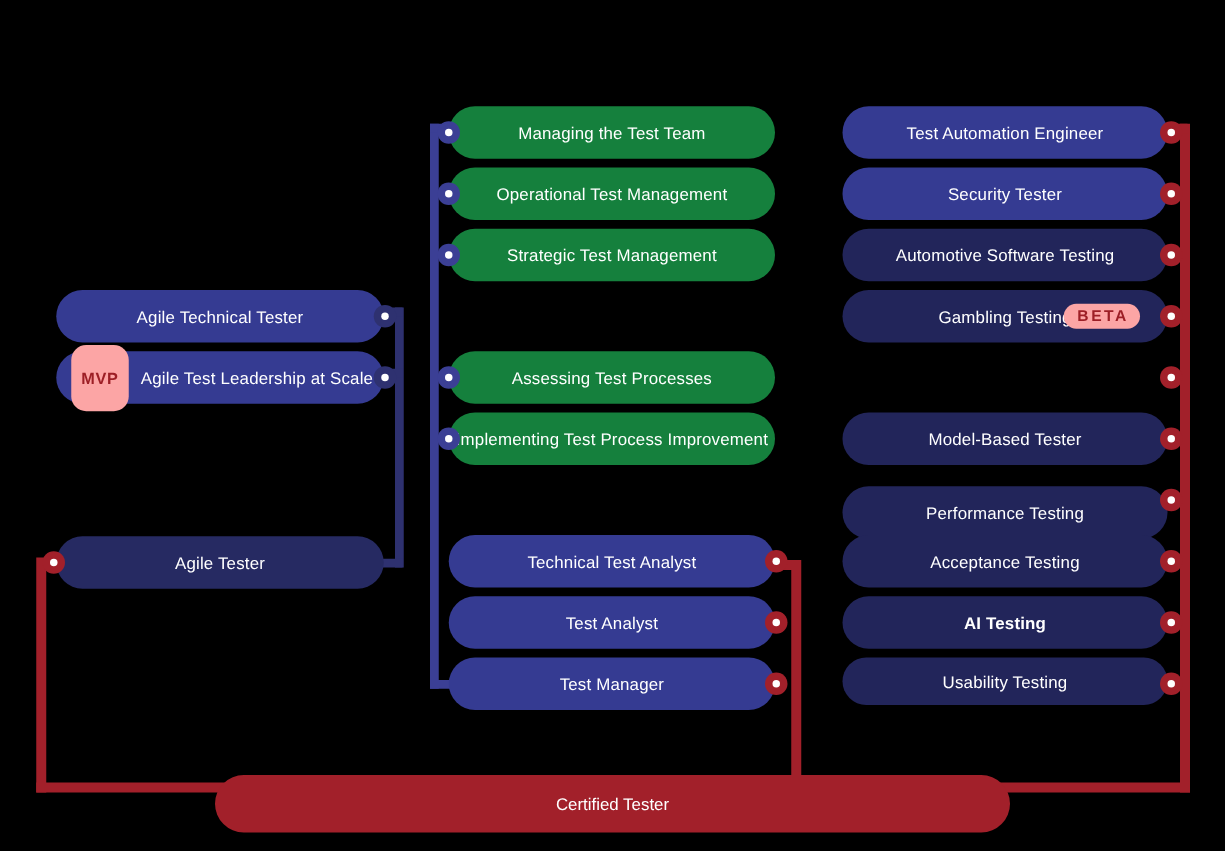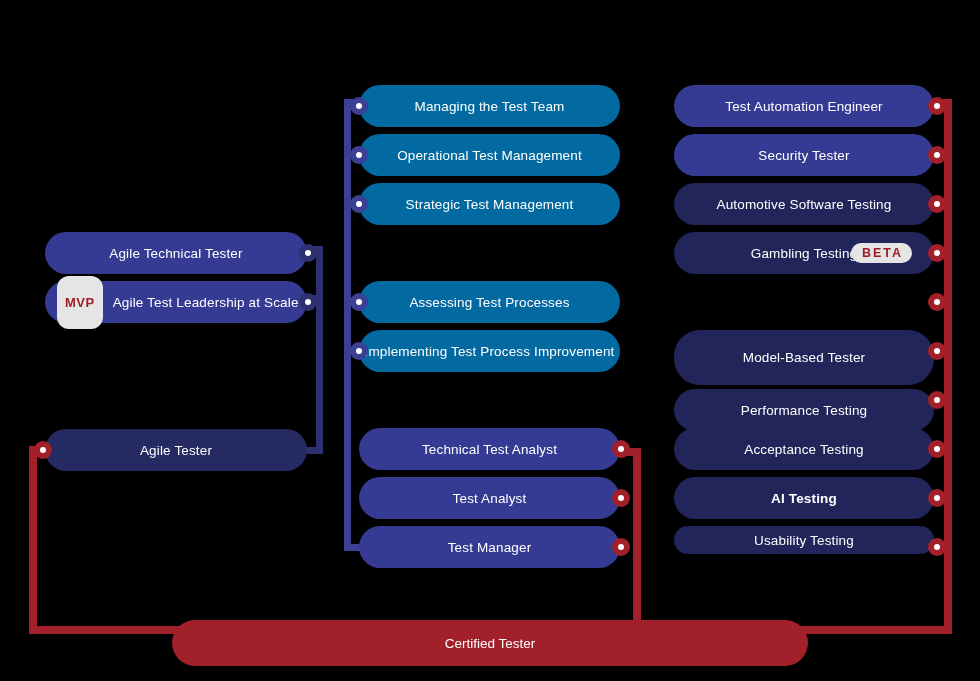--- a/index.html
+++ b/index.html
@@ -28,21 +28,21 @@
     justify-content:center;
     color:#ffffff;
     font-size:13.5px;
     letter-spacing:.15px;
     box-sizing:border-box;
     padding:0 14px;
     white-space:nowrap;
   }
   .node .label{pointer-events:none;}
 
-  .teal{background:#0369a1;}
+  .teal{background:#15803d;}
   .violet{background:#353b92;}
   .navy{background:#262a62;}
   .deepnavy{background:#22255a;}
 
   
   .rootbar{
     position:absolute;
     background:#a2202a;
     border-radius:28px;
     display:flex;
@@ -63,21 +63,21 @@
     content:"";
     width:6px;height:6px;border-radius:50%;
     background:#ffffff;
   }
   .dot.red{background:#a2202a;}
   .dot.blue{background:#3b3f95;}
   .dot.dkblue{background:#2e3170;}
 
   
   .badge{
-    background:#e5e5e5;
+    background:#fca5a5;
     color:#9d1f26;
     border-radius:12px;
     font-weight:bold;
     font-size:12.5px;
     padding:3px 9px;
     line-height:1;
     display:inline-flex;
     align-items:center;
   }
   .badge.beta{letter-spacing:2px;padding:4px 9px 4px 11px;}
@@ -183,41 +183,41 @@
   <div class="dot red" style="left:928px;top:195px;"></div>
 
   <div class="node deepnavy trail" style="left:674px;top:232px;width:260px;height:42px;">
     <span class="label">Gambling Testing</span>
     <span class="badge beta">BETA</span>
   </div>
   <div class="dot red" style="left:928px;top:244px;"></div>
 
   <div class="dot red" style="left:928px;top:293px;"></div>
 
-  <div class="node deepnavy" style="left:674px;top:330px;width:260px;height:55px;">
+  <div class="node deepnavy" style="left:674px;top:330px;width:260px;height:42px;">
     <span class="label">Model-Based Tester</span>
   </div>
   <div class="dot red" style="left:928px;top:342px;"></div>
 
   <div class="node deepnavy" style="left:674px;top:389px;width:260px;height:42px;">
     <span class="label">Performance Testing</span>
   </div>
   <div class="dot red" style="left:928px;top:391px;"></div>
 
   <div class="node deepnavy" style="left:674px;top:428px;width:260px;height:42px;">
     <span class="label">Acceptance Testing</span>
   </div>
   <div class="dot red" style="left:928px;top:440px;"></div>
 
   <div class="node deepnavy" style="left:674px;top:477px;width:260px;height:42px;font-weight:bold;">
     <span class="label">AI Testing</span>
   </div>
   <div class="dot red" style="left:928px;top:489px;"></div>
 
-  <div class="node deepnavy" style="left:674px;top:526px;width:260px;height:28px;">
+  <div class="node deepnavy" style="left:674px;top:526px;width:260px;height:38px;">
     <span class="label">Usability Testing</span>
   </div>
   <div class="dot red" style="left:928px;top:538px;"></div>
 
   <div class="rootbar" style="left:172px;top:620px;width:636px;height:46px;">
     <span class="label">Certified Tester</span>
   </div>
 
 </div>
 

